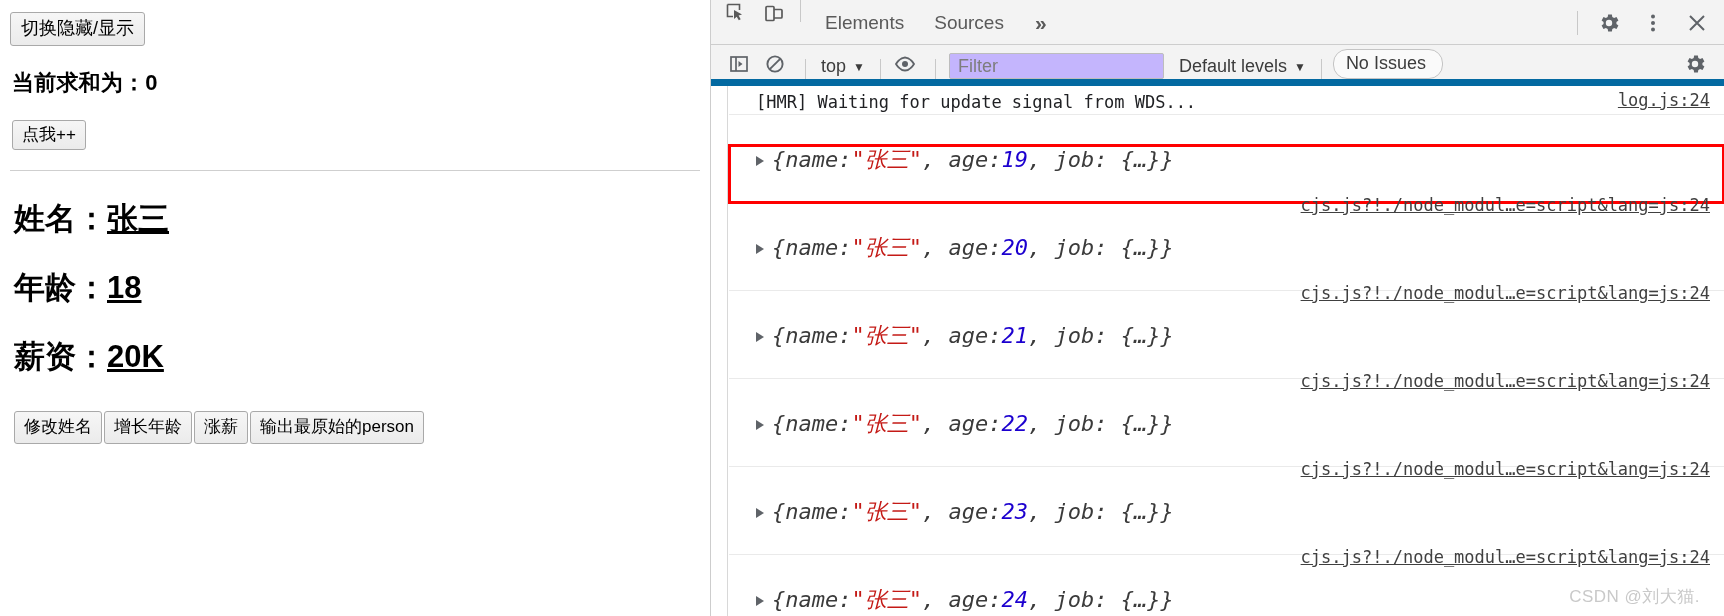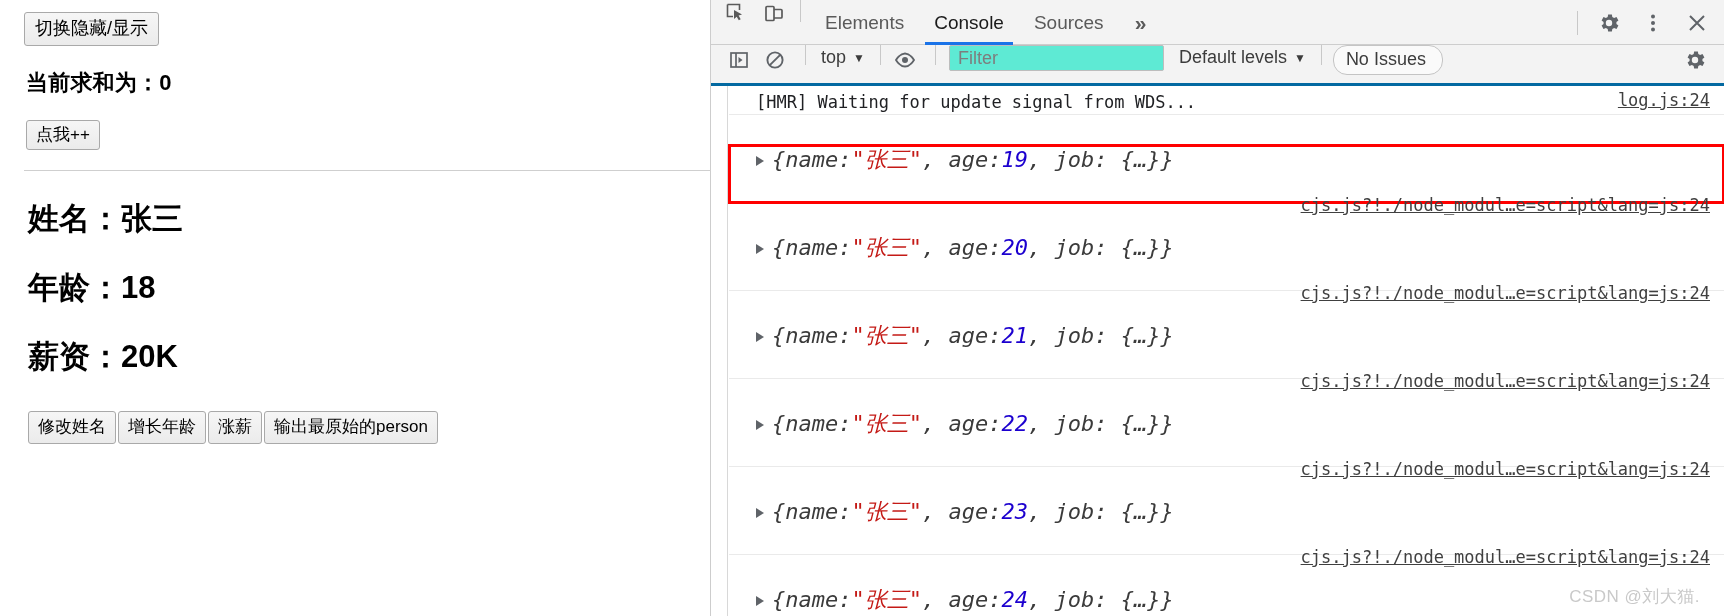--- a/index.html
+++ b/index.html
@@ -9,21 +9,21 @@
     font-family: "Liberation Sans", sans-serif;
     overflow: hidden;
   }
   #root { position: relative; width: 1724px; height: 616px; display: flex; }
 
   
   #page {
     width: 710px; height: 616px;
     background: #fff;
     position: relative;
-    padding: 12px 0 0 24px;
+    padding: 12px 0 0 10px;
     flex: 0 0 710px;
   }
   .plain-btn {
     font-family: "Liberation Sans", sans-serif;
     font-size: 17px;
     color: #000;
     background: linear-gradient(#f6f6f6, #ebebeb);
     border: 1px solid #a9a9a9;
     border-radius: 3px;
     padding: 4px 9px 5px 9px;
@@ -45,21 +45,21 @@
     border-top: 1px solid #cfcfcf;
     width: 690px;
   }
   .info-line {
     font-size: 31px;
     font-weight: bold;
     color: #000;
     margin: 27px 0 0 4px;
     white-space: nowrap;
   }
-  .info-line .v { font-weight: bold; }
+  .info-line .v { font-weight: bold; text-decoration: underline; }
   #btn-row { margin: 33px 0 0 4px; display: flex; gap: 0; }
   #btn-row .plain-btn { border-radius: 3px; margin-right: 2px; font-size: 17px; padding: 5px 9px 6px 9px; }
 
   
   #devtools {
     width: 1014px; height: 616px;
     background: #fff;
     border-left: 1px solid #cdcdcd;
     display: flex; flex-direction: column;
     flex: 0 0 1014px;
@@ -106,38 +106,38 @@
   .tbr-icon {
     width: 34px; height: 34px;
     display: flex; align-items: center; justify-content: center;
     margin-right: 10px; cursor: default;
   }
 
   
   #filterbar {
     height: 41px; min-height: 41px;
     background: #f3f3f3;
-    border-bottom: 3px solid #0369a1;
-    display: flex; align-items: flex-start; padding-left: 13px;
+    border-bottom: 7px solid #0369a1;
+    display: flex; align-items: flex-end; padding-left: 13px;
   }
   .fb-icon {
     width: 30px; height: 30px;
     display: flex; align-items: center; justify-content: center;
     margin-right: 6px; cursor: default;
   }
   .fb-sep { width: 1px; height: 20px; background: #c8c8c8; margin: 0 9px; }
   .fb-drop {
     font-size: 18px; color: #3c3c3c; display: flex; align-items: center;
     gap: 7px; padding: 2px 6px; cursor: default; white-space: nowrap;
   }
   .caret { font-size: 12px; color: #3c3c3c; }
   #filter-input {
     width: 215px; height: 26px;
     border: 1px solid #bdbdbd; border-radius: 2px;
-    background: #5eead4; font-size: 18px; color: #5a5a5a;
+    background: #c4b5fd; font-size: 18px; color: #5a5a5a;
     padding: 0 8px; margin: 0 9px 0 4px;
     font-family: "Liberation Sans", sans-serif;
   }
   #filter-input::placeholder { color: #7d7d7d; }
   #no-issues {
     font-size: 18px; color: #3c3c3c;
     border: 1px solid #c4c4c4; border-radius: 14px;
     background: #fafafa; padding: 3px 16px 4px 12px;
     margin-left: 2px; cursor: default; white-space: nowrap;
   }
@@ -250,21 +250,20 @@
       </div>
       <div class="tb-icon">
         <svg width="22" height="22" viewBox="0 0 22 22">
           <rect x="3" y="4.5" width="8" height="14" rx="1" fill="none" stroke="#5a5a5a" stroke-width="1.7"></rect>
           <path d="M11 7.5h7a1 1 0 0 1 1 1v6.5a1 1 0 0 1-1 1h-7" fill="none" stroke="#5a5a5a" stroke-width="1.7"></path>
         </svg>
       </div>
       <div class="tb-sep"></div>
 
       <div class="tab">Elements</div>
-      <div class="tab active">Console</div>
       <div class="tab">Sources</div>
       <div class="tab-more">»</div>
 
       <div id="tabbar-right">
         <div class="tbr-sep"></div>
         <div class="tbr-icon">
           <svg width="24" height="24" viewBox="0 0 24 24">
             <path fill="#5f6368" d="M19.4 13a7.6 7.6 0 0 0 0-2l2-1.6-1.9-3.3-2.4 1a7.5 7.5 0 0 0-1.8-1l-.4-2.6h-3.8l-.4 2.6c-.6.2-1.2.6-1.8 1l-2.4-1L4.6 9.4 6.6 11a7.6 7.6 0 0 0 0 2l-2 1.6 1.9 3.3 2.4-1c.6.4 1.2.8 1.8 1l.4 2.6h3.8l.4-2.6c.6-.2 1.2-.6 1.8-1l2.4 1 1.9-3.3-2-1.6zM12 15.2A3.2 3.2 0 1 1 12 8.8a3.2 3.2 0 0 1 0 6.4z"></path>
           </svg>
         </div>

